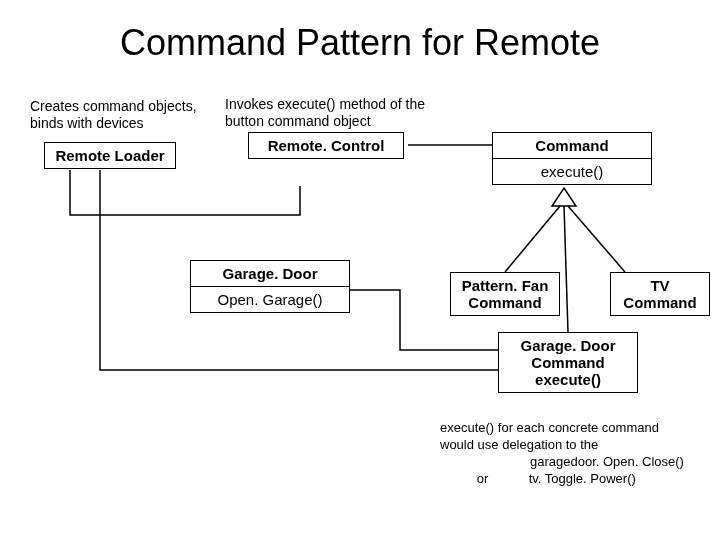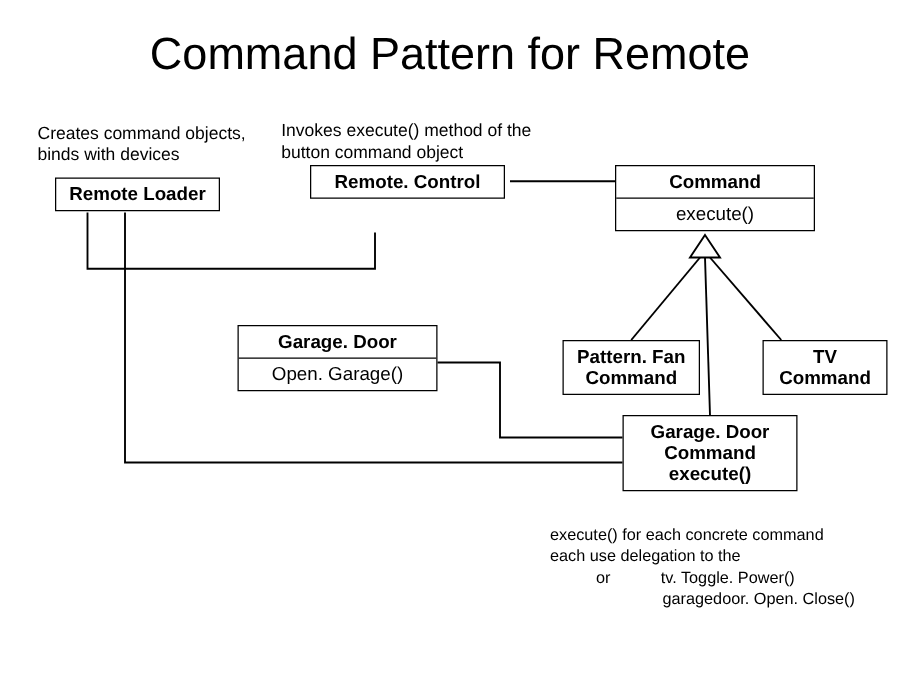--- a/index.html
+++ b/index.html
@@ -90,26 +90,26 @@
 </div>
 
 <div class="umlbox" style="left:498px; top:332px; width:140px;">
   <div class="row bold" style="padding-bottom:0">Garage. Door</div>
   <div class="row bold" style="padding-top:0;padding-bottom:0">Command</div>
   <div class="row bold" style="padding-top:0">execute()</div>
 </div>
 
 <div class="foot" style="left:440px; top:420px; width:270px;">
   <div>execute() for each concrete command</div>
-  <div>each use delegation to the</div>
+  <div>would use delegation to the</div>
+  <div style="padding-left:90px;">garagedoor. Open. Close()</div>
   <div>
     <span style="display:inline-block; width:85px; text-align:center;">or</span>
     <span>tv. Toggle. Power()</span>
   </div>
-  <div style="padding-left:90px;">garagedoor. Open. Close()</div>
 </div>
 
 <svg class="lines">
   <defs>
     <marker id="tri" markerWidth="14" markerHeight="12" refX="1" refY="6" orient="auto">
       <path d="M1,1 L13,6 L1,11 Z" fill="#fff" stroke="#000" stroke-width="1.3"></path>
     </marker>
   </defs>
 
   <line x1="408" y1="145" x2="492" y2="145" stroke="#000" stroke-width="1.5"></line>

